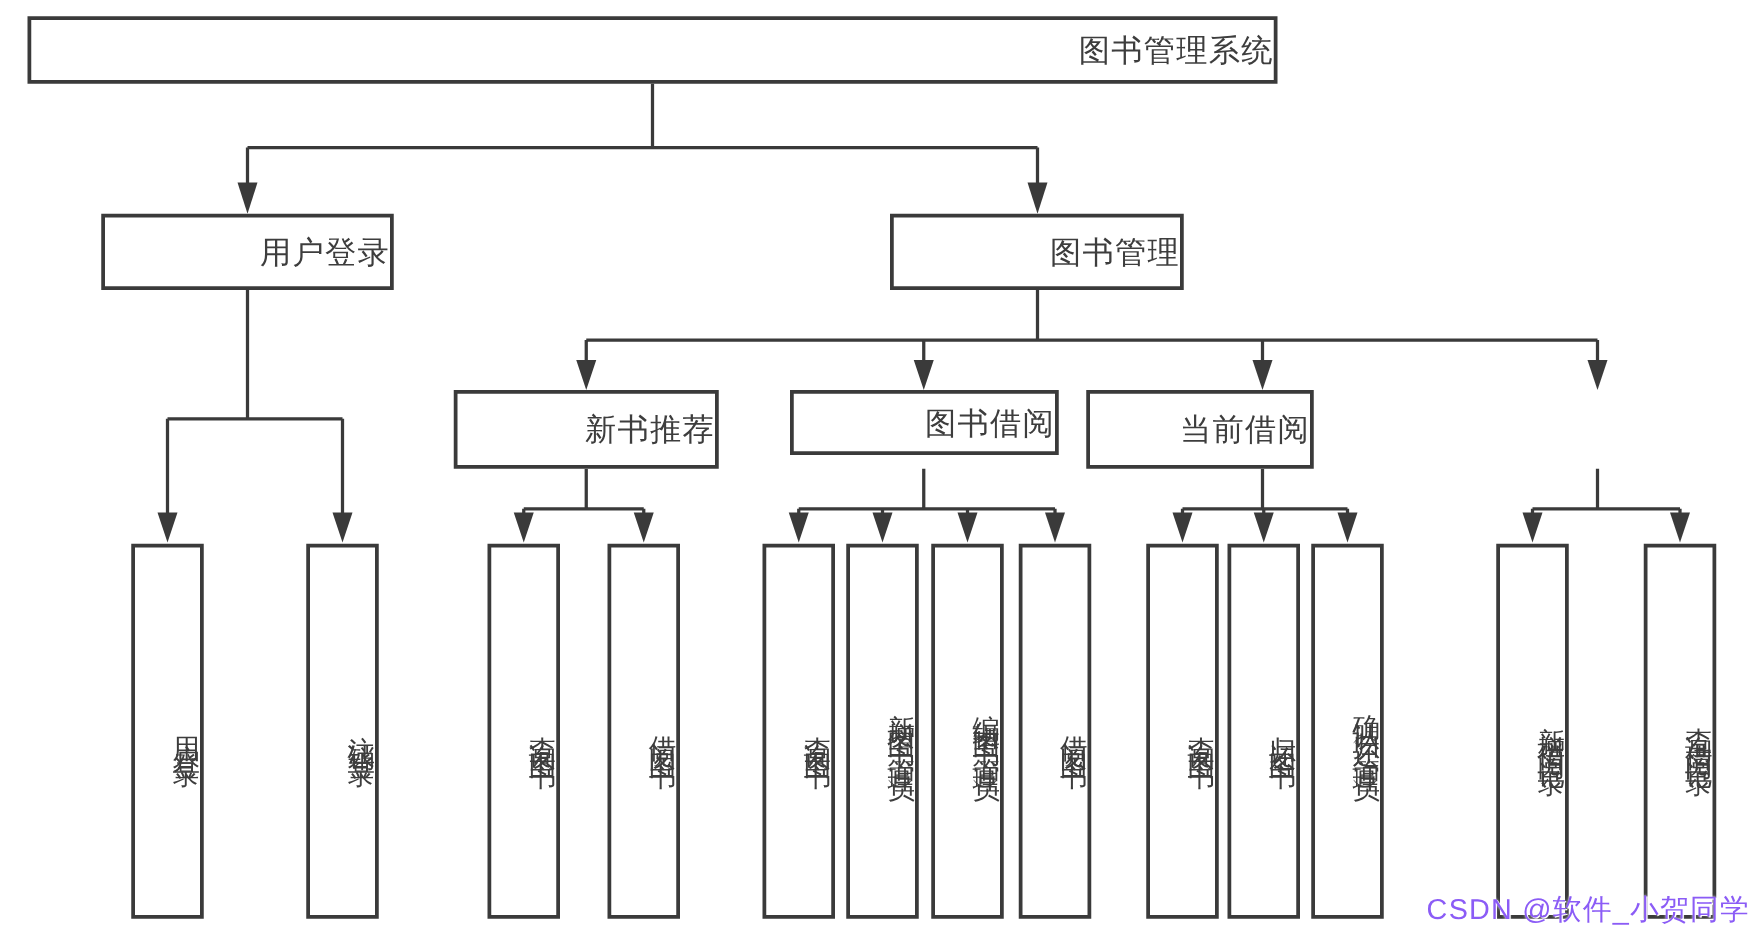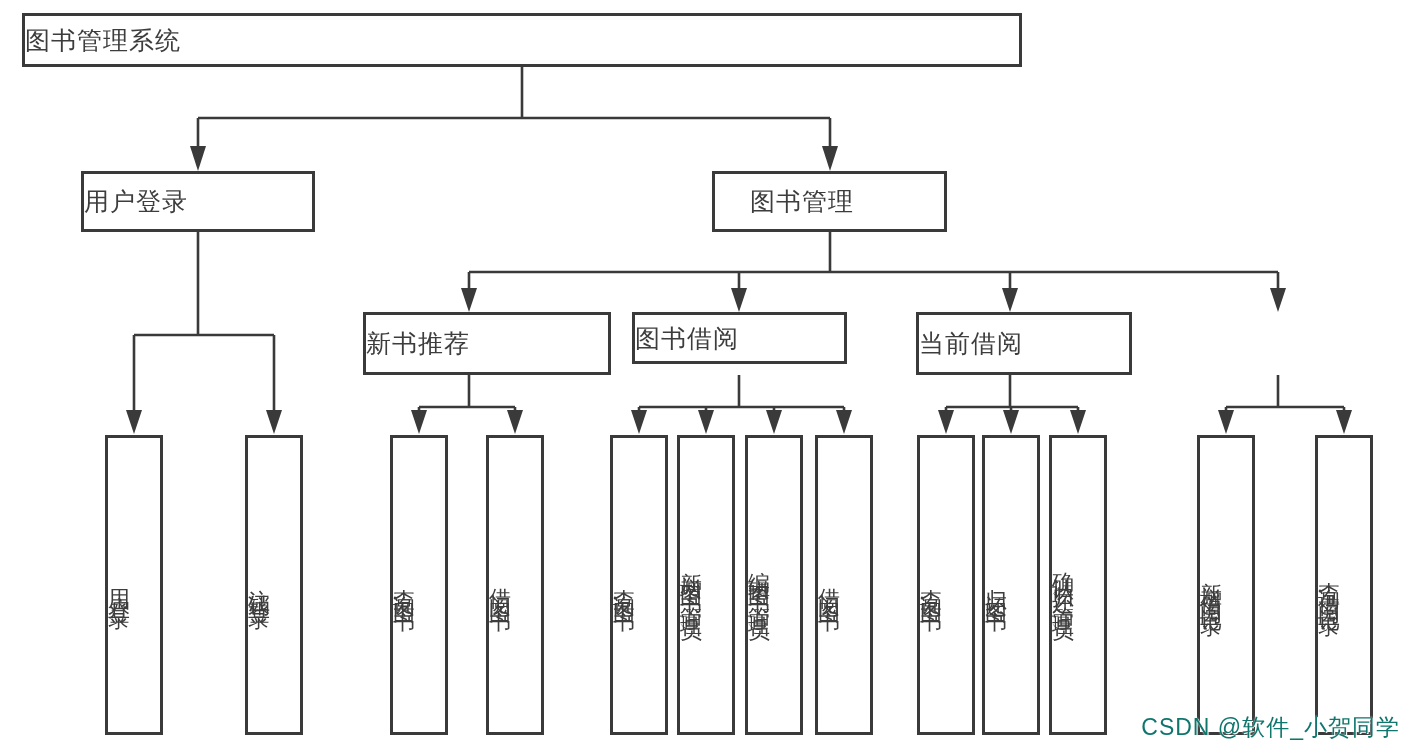--- a/index.html
+++ b/index.html
@@ -17,40 +17,40 @@
     width: 1405px; height: 747px;
     z-index: 0;
   }
   .box {
     position: absolute;
     box-sizing: border-box;
     background: #ffffff;
     border: 3px solid #3a3a3a;
     display: flex;
     align-items: center;
-    justify-content: flex-start;
+    justify-content: flex-end;
     color: #3d3d3d;
     z-index: 1;
   }
   .hbox { font-size: 25px; letter-spacing: 1px; }
   .leaf { top: 435px; width: 58px; height: 300px; }
   .leaf .vtext {
     writing-mode: vertical-rl;
     font-size: 22px;
     letter-spacing: 7px;
     line-height: 1;
     white-space: nowrap;
   }
   
   #n-root { left: 22px;   top: 13px;  width: 1000px; height: 54px; }
   #n-l2a  { left: 81px;   top: 171px; width: 234px;  height: 61px; }
   #n-l2b  { left: 712px;  top: 171px; width: 235px;  height: 61px; padding-left: 35px; }
-  #n-l3a  { left: 363px;  top: 312px; width: 248px;  height: 63px; }
+  #n-l3a  { left: 363px;  top: 312px; width: 212px;  height: 63px; }
   #n-l3b  { left: 632px;  top: 312px; width: 215px;  height: 52px; }
-  #n-l3c  { left: 916px;  top: 312px; width: 216px;  height: 63px; }
+  #n-l3c  { left: 869px;  top: 312px; width: 182px;  height: 63px; }
   #n-l3d  { left: 1172px; top: 312px; width: 212px;  height: 63px; }
   
   #lf-0  { left: 105px; }
   #lf-1  { left: 245px; }
   #lf-2  { left: 390px; }
   #lf-3  { left: 486px; }
   #lf-4  { left: 610px; }
   #lf-5  { left: 677px; }
   #lf-6  { left: 745px; }
   #lf-7  { left: 815px; }
@@ -58,21 +58,21 @@
   #lf-9  { left: 982px; }
   #lf-10 { left: 1049px; }
   #lf-11 { left: 1197px; }
   #lf-12 { left: 1315px; }
   #watermark {
     position: absolute;
     right: 5px;
     top: 712px;
     font-size: 23px;
     letter-spacing: 1px;
-    color: #0f766e;
+    color: #8b5cf6;
     text-shadow: 0 0 2px #ffffff, 1px 1px 0 #ffffff;
     z-index: 3;
     white-space: nowrap;
   }
 </style>
 </head>
 <body>
 
 <div id="stage">
 

